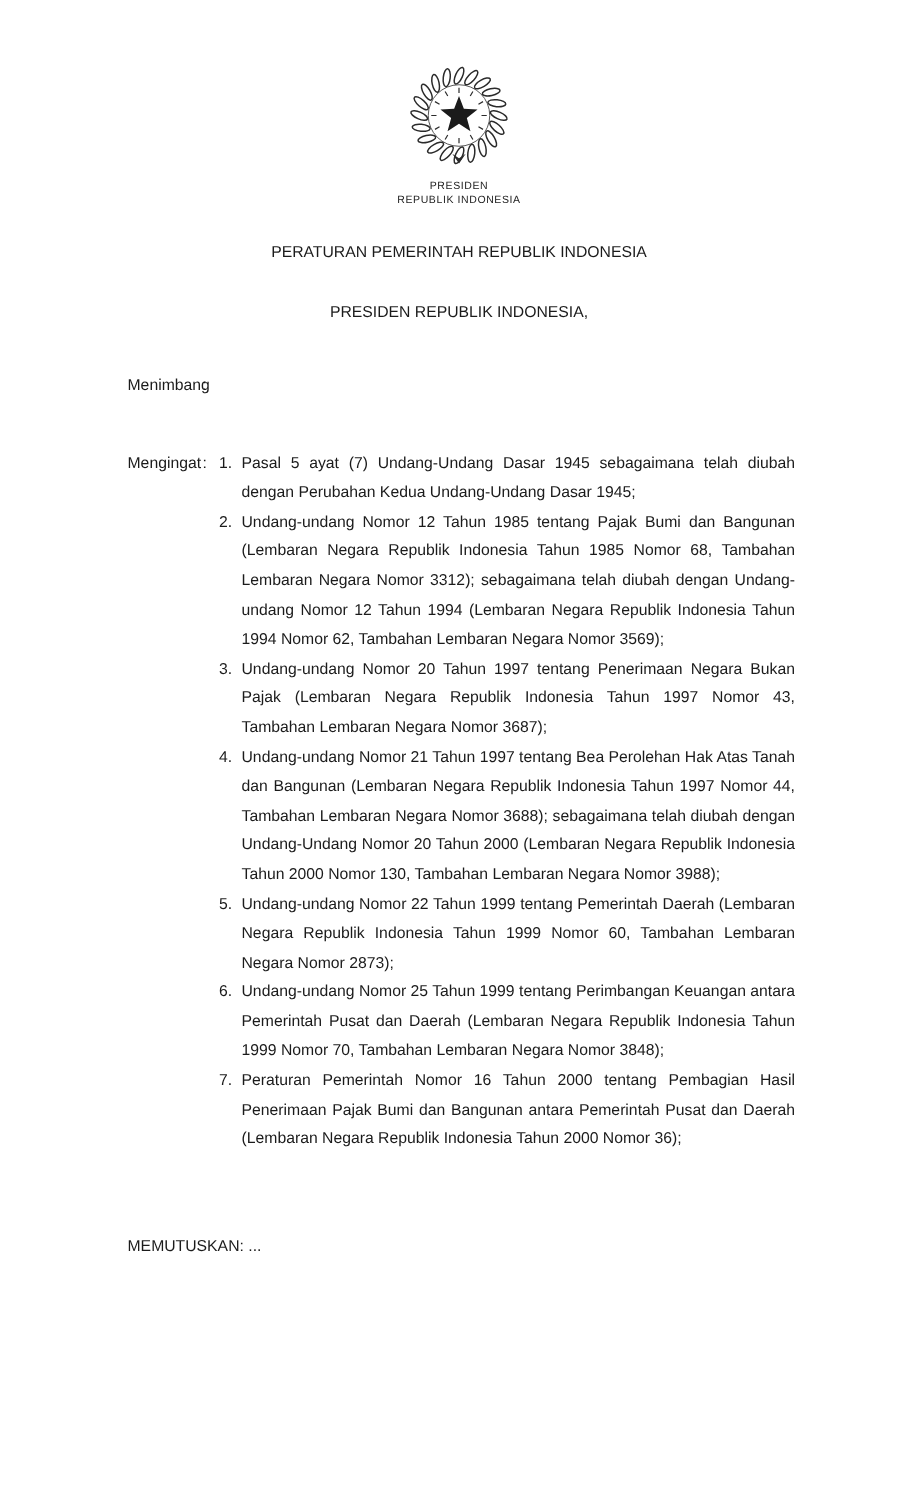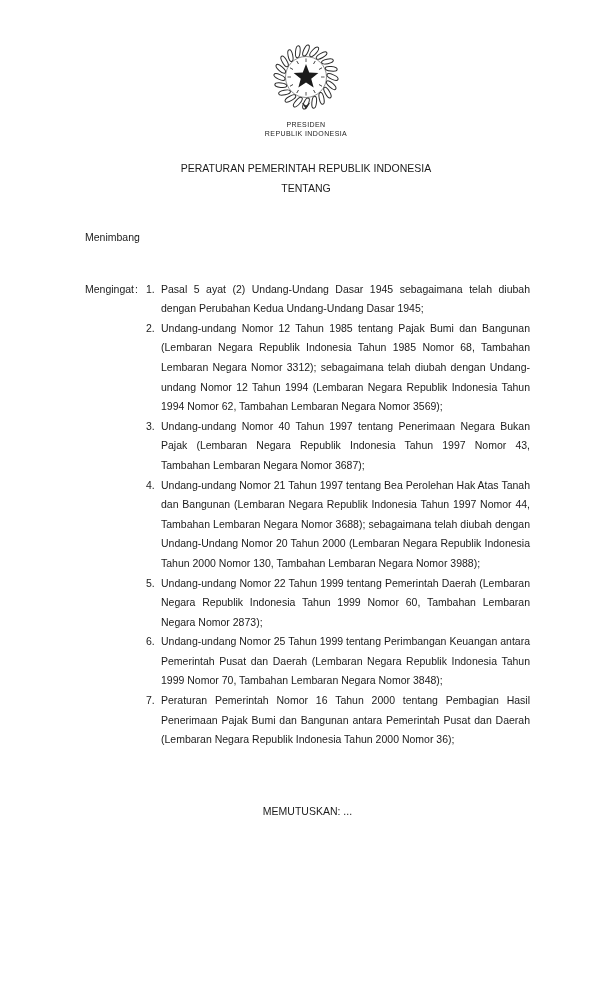--- a/index.html
+++ b/index.html
@@ -20,21 +20,21 @@
   .title-block { margin-top: 20px; text-align: center; font-size: 10.5px; line-height: 20px; }
   .salutation { margin-top: 20px; text-align: center; font-size: 10.5px; line-height: 20px; }
   .content { margin: 30px 82px 0 85px; font-size: 10.5px; line-height: 19.6px; }
   .row { display: grid; grid-template-columns: 50px 11px 1fr; }
   .label { white-space: nowrap; }
   .row-mengingat { margin-top: 32px; }
   .body-text { text-align: justify; }
   .list .item { display: flex; }
   .item .num { flex: 0 0 15px; }
   .item .text { flex: 1; text-align: justify; }
-  .memutuskan { margin-top: 52px; text-align: center; font-size: 10.5px; }
+  .memutuskan { margin-top: 52px; text-align: left; font-size: 10.5px; }
 </style>
 </head>
 <body>
 
 <div class="page">
 
   <header class="letterhead">
     <div class="emblem">
       <svg width="78" height="84" viewBox="0 0 76 84" aria-hidden="true">
         <defs>
@@ -81,49 +81,49 @@
         <path d="M38,28 L41.23,36.55 L50.36,36.98 L43.23,42.7 L45.64,51.52 L38,46.5 L30.36,51.52 L32.77,42.7 L25.64,36.98 L34.77,36.55 Z" fill="#1b1b1b"></path>
         <path d="M33.5,66.5 L38,69.5 L42.5,66.5 L38,73 Z" fill="#2b2b2b"></path>
       </svg>
     </div>
     <div class="lh-line">PRESIDEN</div>
     <div class="lh-line">REPUBLIK INDONESIA</div>
   </header>
 
   <section class="title-block">
     <div>PERATURAN PEMERINTAH REPUBLIK INDONESIA</div>
-    <div>TENTANG</div>
   </section>
 
+  <div class="salutation">PRESIDEN REPUBLIK INDONESIA,</div>
 
   <section class="content">
 
     <div class="row">
       <div class="label">Menimbang</div>
       <div class="colon">:</div>
     </div>
 
     <div class="row row-mengingat">
       <div class="label">Mengingat</div>
       <div class="colon">:</div>
       <div class="list">
 
         <div class="item">
           <span class="num">1.</span>
-          <div class="text">Pasal 5 ayat (2) Undang-Undang Dasar 1945 sebagaimana telah diubah dengan Perubahan Kedua Undang-Undang Dasar 1945;</div>
+          <div class="text">Pasal 5 ayat (7) Undang-Undang Dasar 1945 sebagaimana telah diubah dengan Perubahan Kedua Undang-Undang Dasar 1945;</div>
         </div>
 
         <div class="item">
           <span class="num">2.</span>
           <div class="text">Undang-undang Nomor 12 Tahun 1985 tentang Pajak Bumi dan Bangunan (Lembaran Negara Republik Indonesia Tahun 1985 Nomor 68, Tambahan Lembaran Negara Nomor 3312); sebagaimana telah diubah dengan Undang-undang Nomor 12 Tahun 1994 (Lembaran Negara Republik Indonesia Tahun 1994 Nomor 62, Tambahan Lembaran Negara Nomor 3569);</div>
         </div>
 
         <div class="item">
           <span class="num">3.</span>
-          <div class="text">Undang-undang Nomor 40 Tahun 1997 tentang Penerimaan Negara Bukan Pajak (Lembaran Negara Republik Indonesia Tahun 1997 Nomor 43, Tambahan Lembaran Negara Nomor 3687);</div>
+          <div class="text">Undang-undang Nomor 20 Tahun 1997 tentang Penerimaan Negara Bukan Pajak (Lembaran Negara Republik Indonesia Tahun 1997 Nomor 43, Tambahan Lembaran Negara Nomor 3687);</div>
         </div>
 
         <div class="item">
           <span class="num">4.</span>
           <div class="text">Undang-undang Nomor 21 Tahun 1997 tentang Bea Perolehan Hak Atas Tanah dan Bangunan (Lembaran Negara Republik Indonesia Tahun 1997 Nomor 44, Tambahan Lembaran Negara Nomor 3688); sebagaimana telah diubah dengan Undang-Undang Nomor 20 Tahun 2000 (Lembaran Negara Republik Indonesia Tahun 2000 Nomor 130, Tambahan Lembaran Negara Nomor 3988);</div>
         </div>
 
         <div class="item">
           <span class="num">5.</span>
           <div class="text">Undang-undang Nomor 22 Tahun 1999 tentang Pemerintah Daerah (Lembaran Negara Republik Indonesia Tahun 1999 Nomor 60, Tambahan Lembaran Negara Nomor 2873);</div>

